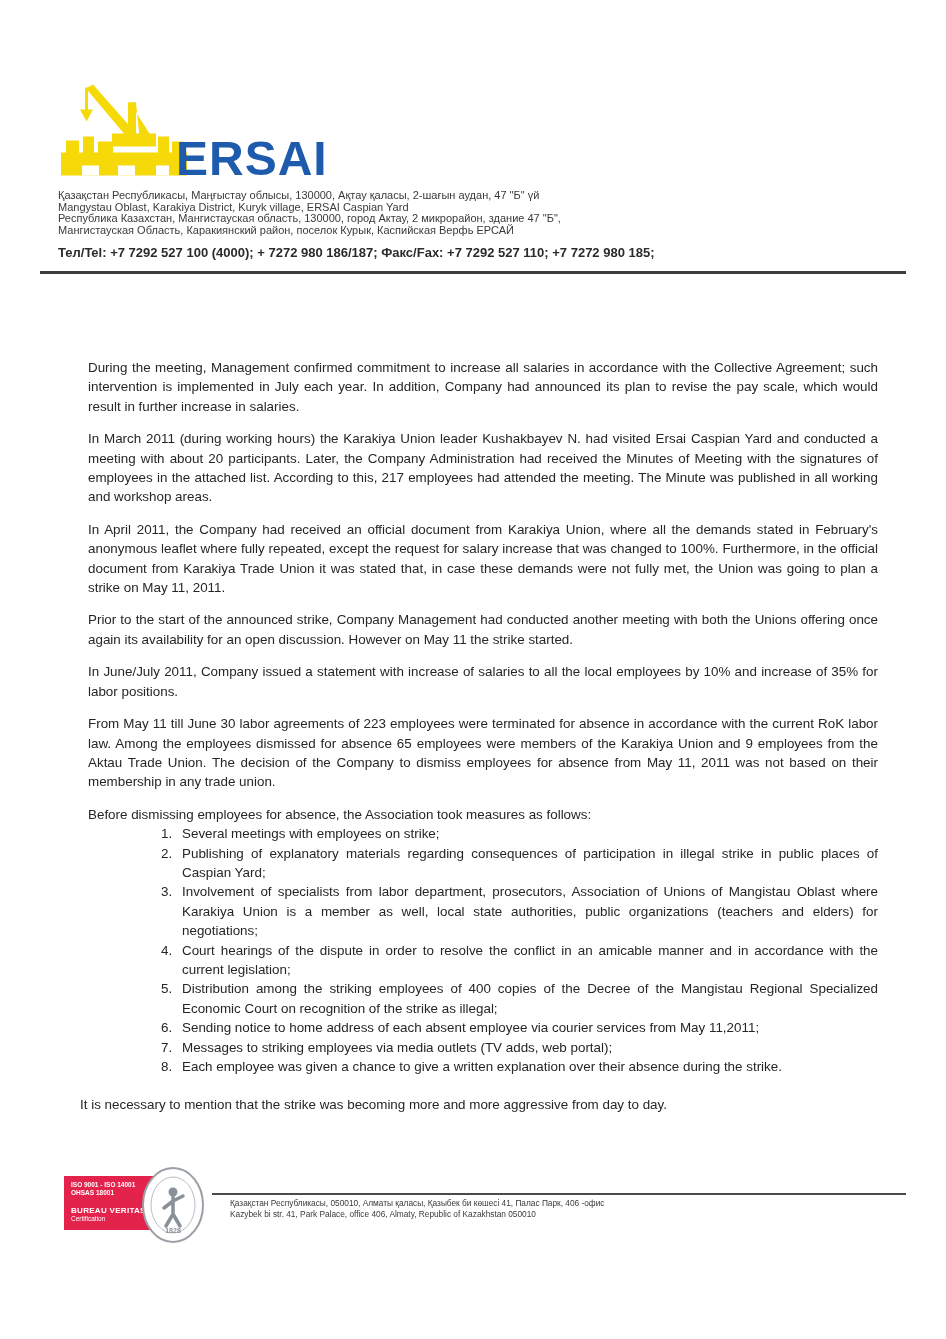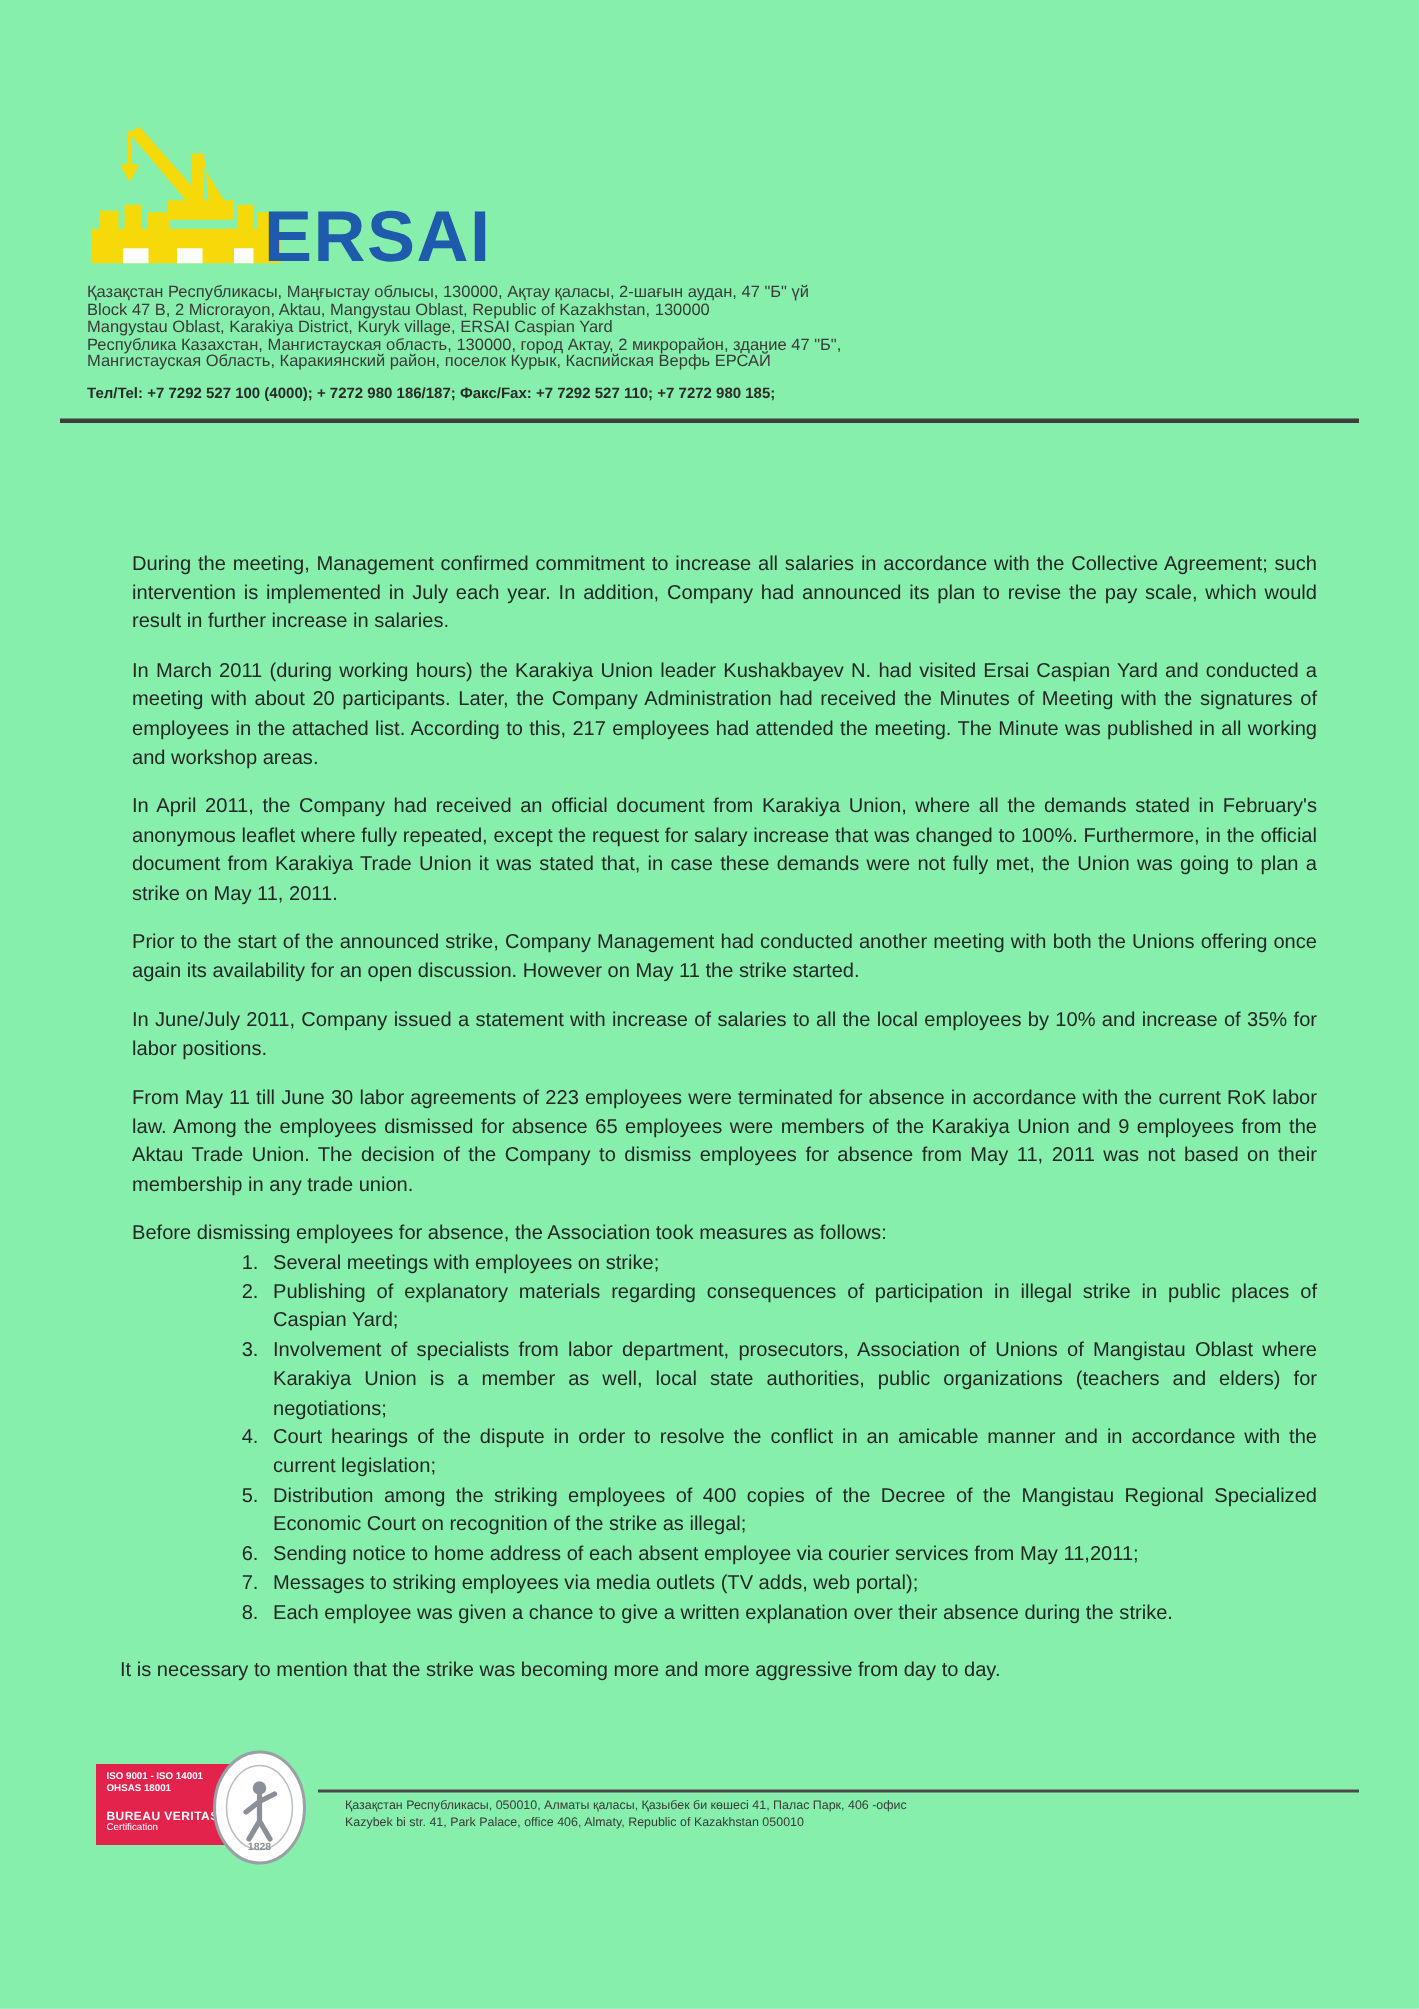--- a/index.html
+++ b/index.html
@@ -1,31 +1,31 @@
 <!DOCTYPE html>
 <html><head>
 <meta charset="utf-8">
 <style>
   html,body{margin:0;padding:0;}
   body{background:#e9e9e9;font-family:"Liberation Sans", sans-serif;}
   .page{
     position:relative;width:946px;height:1339px;margin:0 auto;
-    background:#86efac;overflow:hidden;color:#2b2b2b;
+    background:#ffffff;overflow:hidden;color:#2b2b2b;
   }
   
   .letterhead{padding-top:76px;margin-left:58px;}
   .brand-row{display:flex;align-items:flex-end;height:106px;}
   .crane{flex:0 0 auto;}
   .brand-text{
     margin-left:-32px;margin-bottom:2px;
     font-size:48px;font-weight:bold;letter-spacing:1px;
     color:#1E5BAD;line-height:0.85;
   }
   .addr-block{margin-top:8px;font-size:11px;line-height:11.5px;color:#3a3a3a;}
-  .phone-line{margin-top:9px;font-size:10px;font-weight:bold;color:#2b2b2b;}
+  .phone-line{margin-top:9px;font-size:13px;font-weight:bold;color:#2b2b2b;}
   .rule{margin:11px 40px 0 40px;border-top:3px solid #3d3d3d;}
   
   .doc-body{margin:84px 68px 0 88px;font-size:13.4px;line-height:19.4px;text-align:justify;color:#262626;}
   .doc-body p{margin:0 0 13px 0;}
   .doc-body p.list-intro{margin-bottom:0;}
   ol.measures{margin:0 0 0 0;padding-left:88px;}
   ol.measures li{padding-left:6px;text-align:justify;}
   .closing{margin:19px 68px 0 80px;font-size:13.4px;line-height:19.4px;color:#262626;}
   
   .footer{position:absolute;left:0;top:1166px;width:946px;height:100px;}
@@ -69,21 +69,20 @@
           <rect x="24" y="89" width="17" height="10"></rect>
           <rect x="60" y="89" width="17" height="10"></rect>
           <rect x="98" y="89" width="13" height="10"></rect>
         </g>
       </svg>
       <div class="brand-text">ERSAI</div>
     </div>
 
     <div class="addr-block">
       <div>Қазақстан Республикасы, Маңғыстау облысы, 130000, Ақтау қаласы, 2-шағын аудан, 47 "Б" үй</div>
-      <div>Block 47 B, 2 Microrayon, Aktau, Mangystau Oblast, Republic of Kazakhstan, 130000</div>
       <div>Mangystau Oblast, Karakiya District, Kuryk village, ERSAI Caspian Yard</div>
       <div>Республика Казахстан, Мангистауская область, 130000, город Актау, 2 микрорайон, здание 47 "Б",</div>
       <div>Мангистауская Область, Каракиянский район, поселок Курык, Каспийская Верфь ЕРСАЙ</div>
     </div>
 
     <div class="phone-line">Тел/Tel: +7 7292 527 100 (4000); + 7272 980 186/187; Факс/Fax: +7 7292 527 110; +7 7272 980 185;</div>
   </div>
 
   <div class="rule"></div>
 

